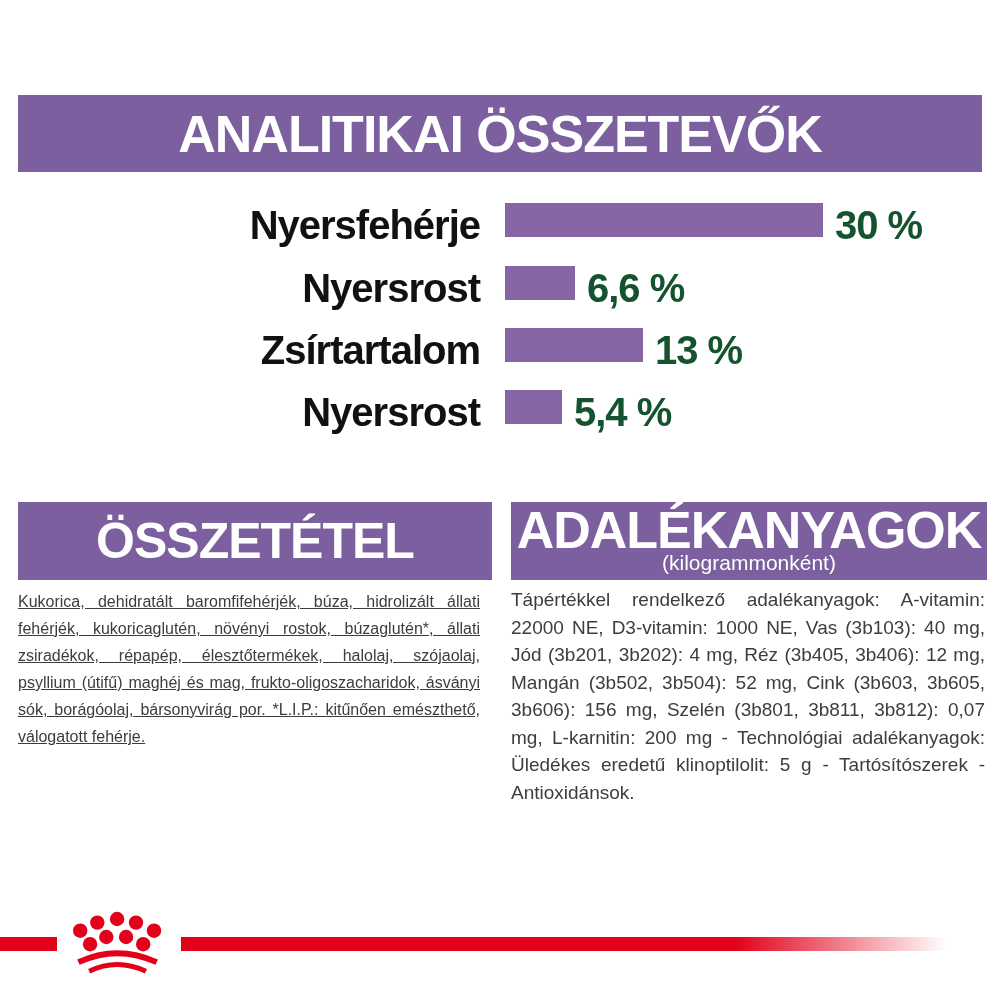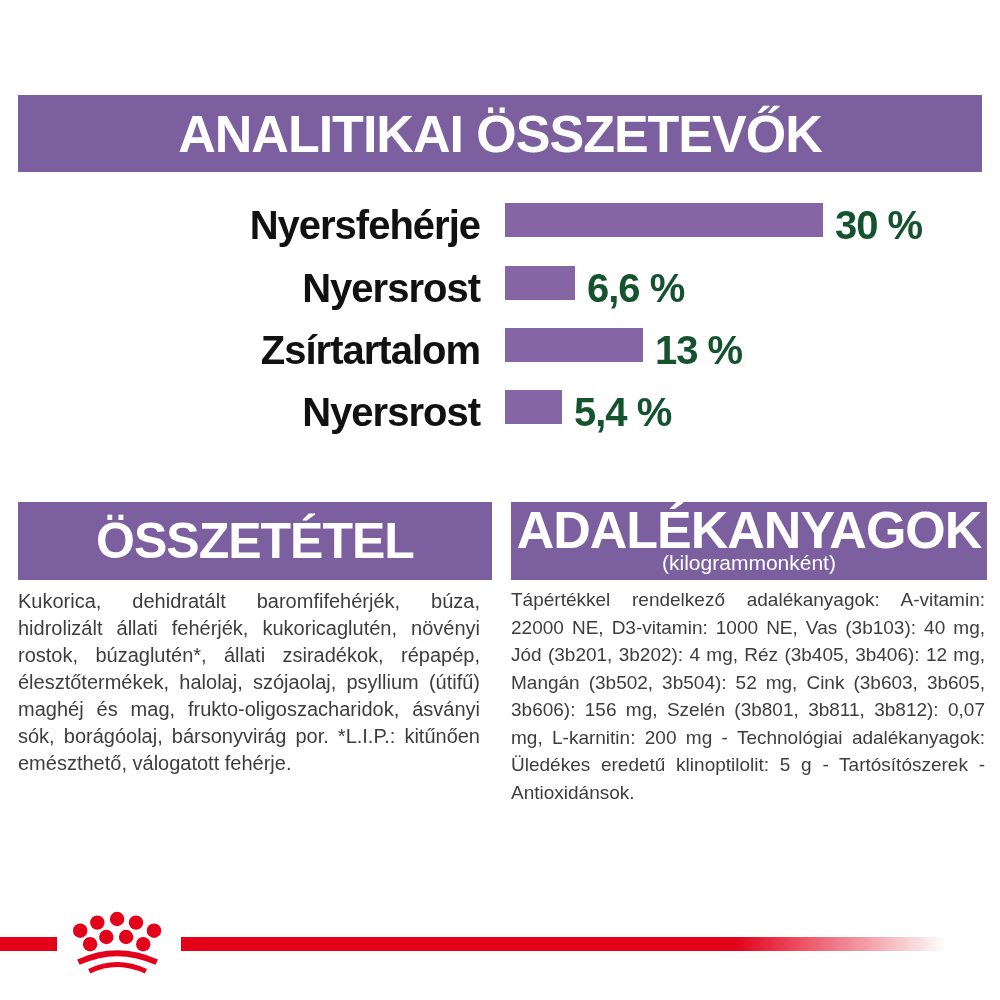--- a/index.html
+++ b/index.html
@@ -40,21 +40,21 @@
   .crow1 { top: 203px; }
   .crow2 { top: 266px; }
   .crow3 { top: 328px; }
   .crow4 { top: 390px; }
 
   
   .para {
     position: absolute; color: #3d3d3d;
     text-align: justify;
   }
-  .para-left  { left: 18px;  top: 588px; width: 462px; font-size: 20px; line-height: 27px; }
+  .para-left  { left: 18px;  top: 588px; width: 462px; font-size: 16px; line-height: 27px; text-decoration: underline; }
   .para-right { left: 511px; top: 586px; width: 474px; font-size: 19px; line-height: 27.5px; }
 
   
   .line-seg { position: absolute; top: 937px; height: 14px; background: #e2001a; }
   .line-left { left: 0; width: 57px; }
   .line-right {
     left: 181px; width: 790px;
     background: linear-gradient(to right, #e2001a 0%, #e2001a 70%, rgba(226,0,26,0) 97%);
   }
   .crown { position: absolute; left: 62px; top: 910px; width: 112px; height: 72px; }

